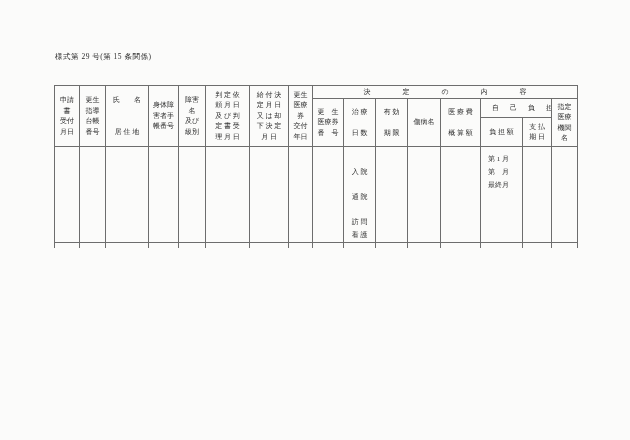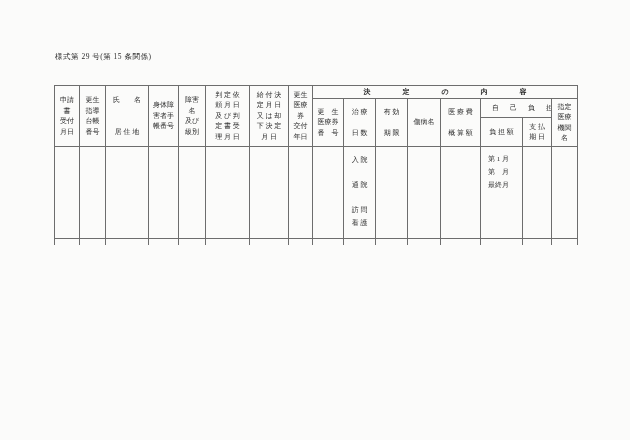--- a/index.html
+++ b/index.html
@@ -36,26 +36,26 @@
     white-space:pre;
     overflow:hidden;
   }
   tr.r-a{height:13px;}
   tr.r-b{height:19px;}
   tr.r-c{height:29px;}
   tr.body-main{height:92px;}
   tr.body-open{height:6px;}
   tr.body-open td{border-bottom:none;}
 
-  th.span-wide{letter-spacing:32px;text-indent:32px;font-weight:bold;}
+  th.span-wide{letter-spacing:32px;text-indent:32px;}
   th.span-mid{letter-spacing:11px;text-indent:11px;}
 
   td.treatment-cell{
     vertical-align:top;
-    padding-top:7px;
+    padding-top:19px;
     line-height:1.8;
     margin-top:30px;
   }
   td.burden-cell{
     vertical-align:top;
     text-align:left;
     padding:6px 0 0 7px;
     line-height:1.85;
   }
 </style>

